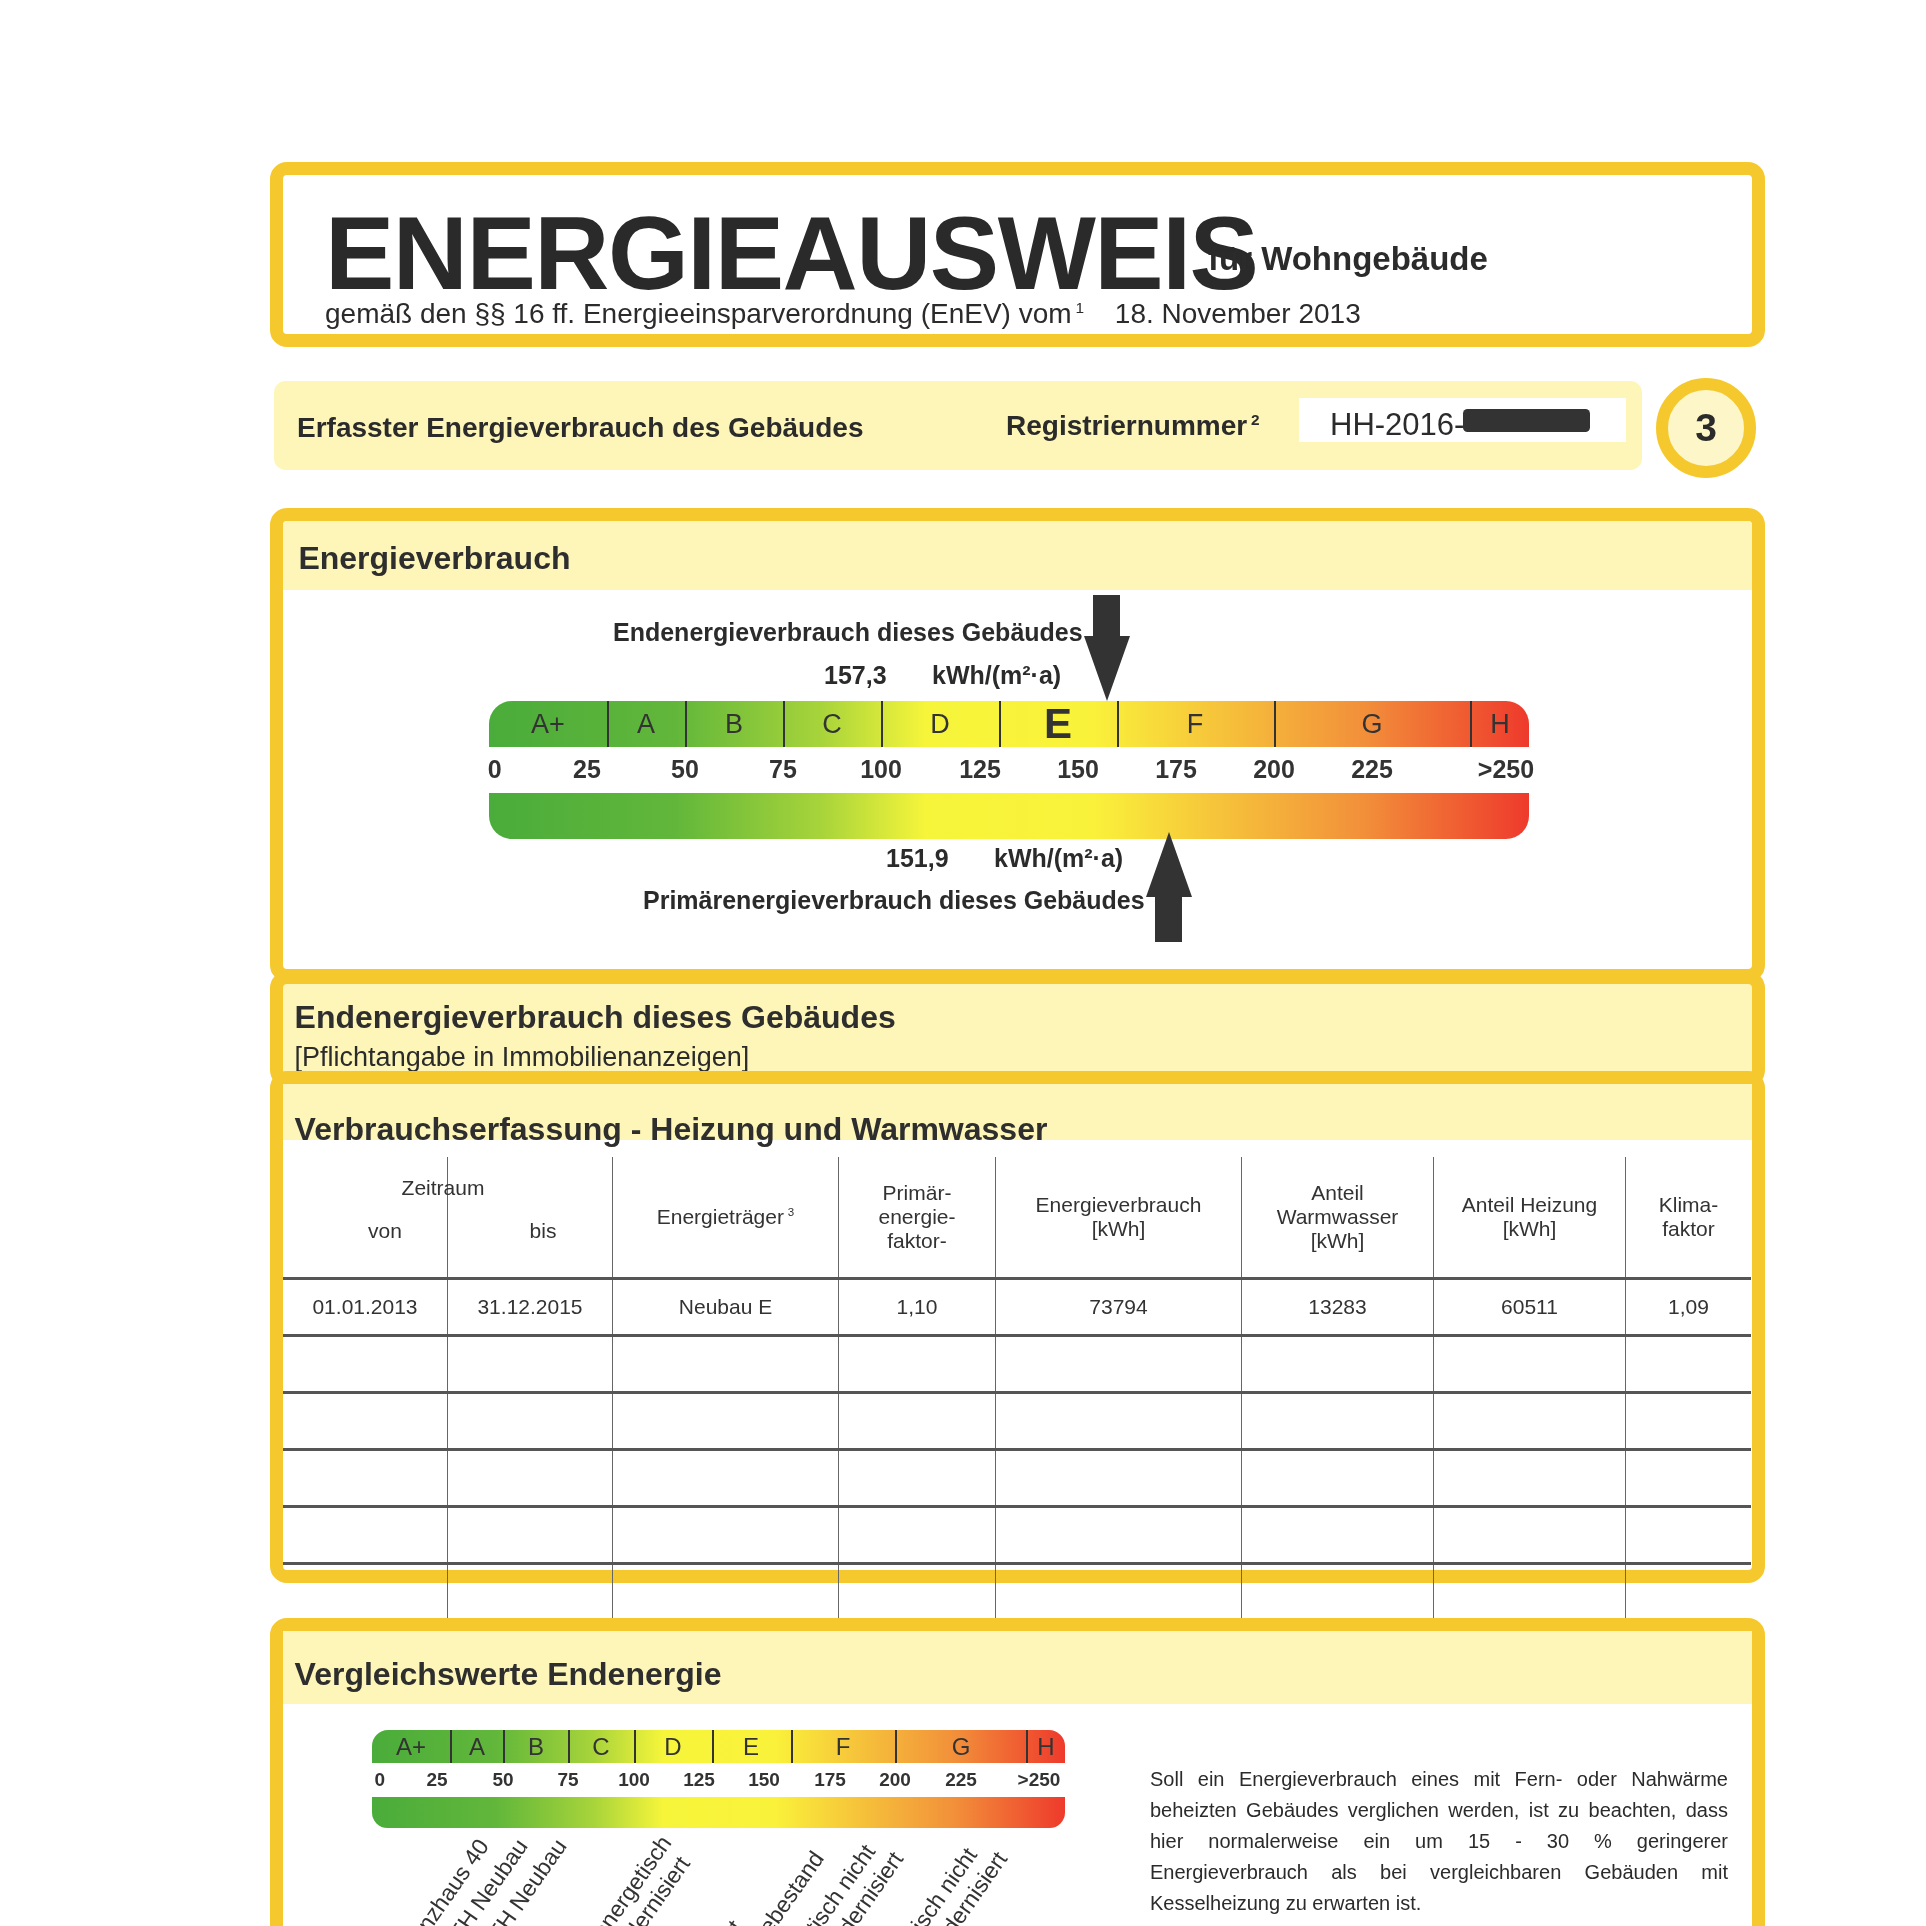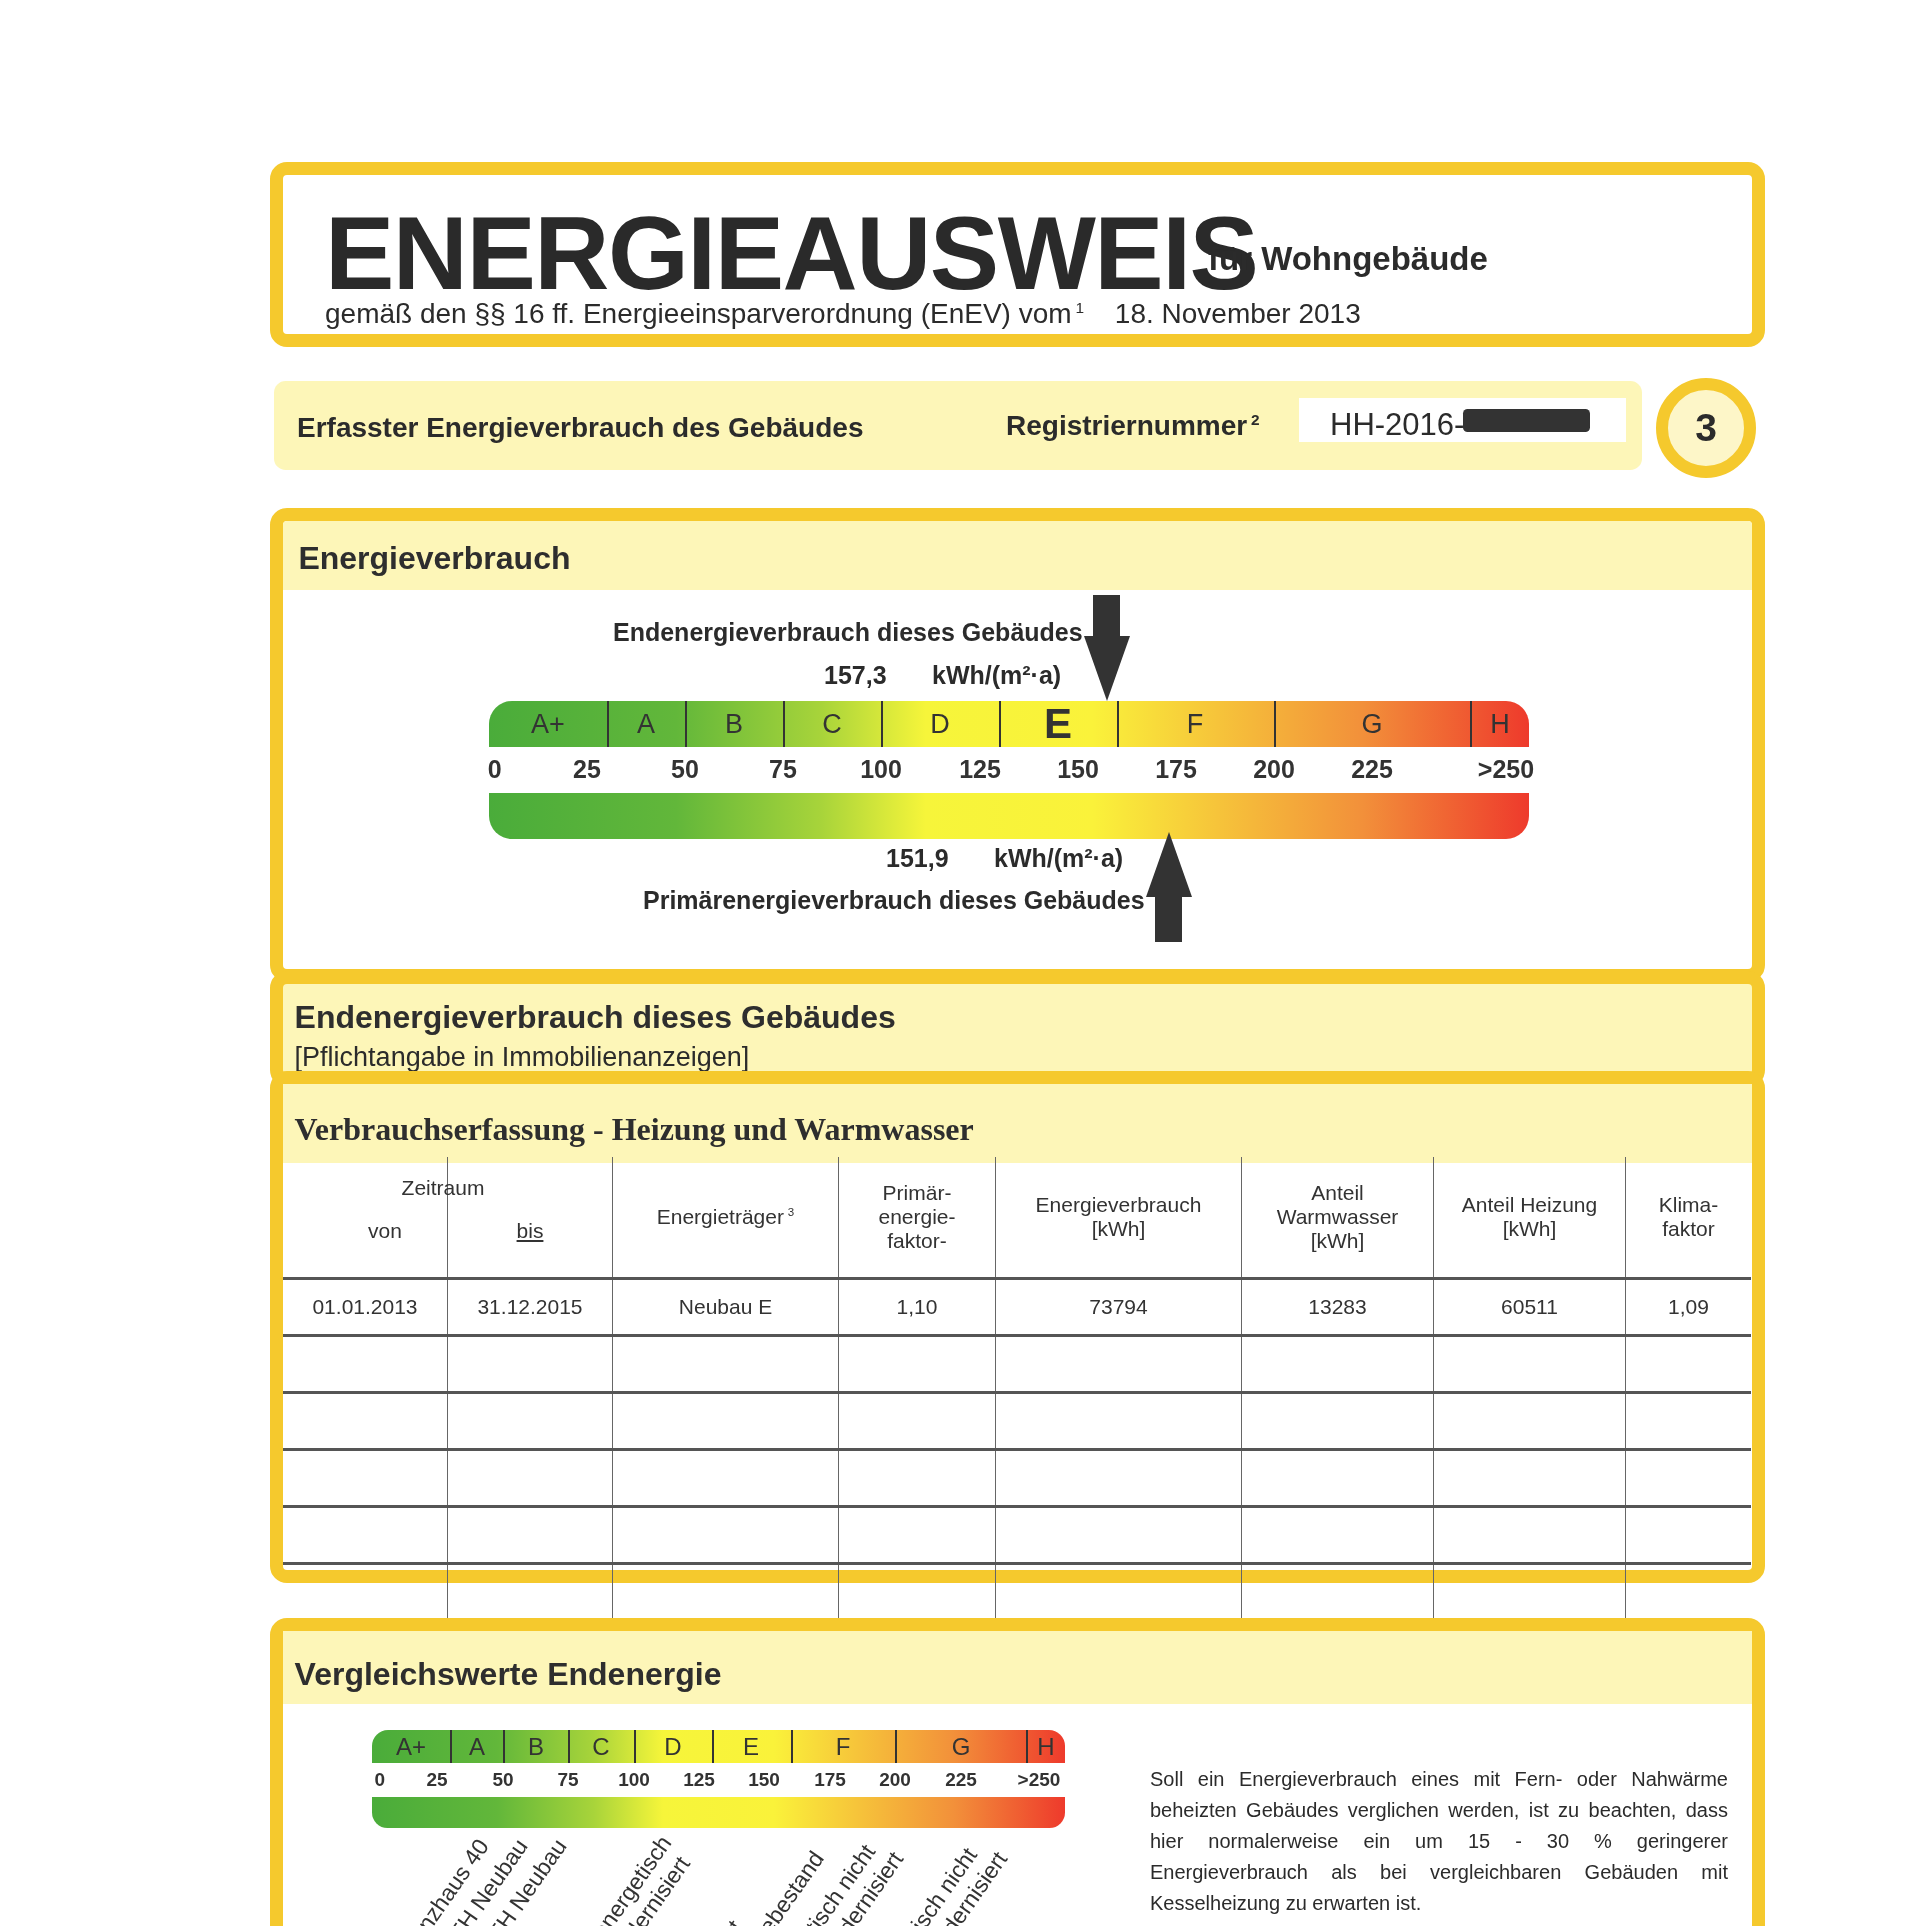--- a/index.html
+++ b/index.html
@@ -106,32 +106,32 @@
 <div class="abs" style="left:886px;top:844px;font-size:25px;font-weight:bold;">151,9</div>
 <div class="abs" style="left:994px;top:844px;font-size:25px;font-weight:bold;">kWh/(m²·a)</div>
 <div class="abs" style="left:643px;top:886px;font-size:25px;font-weight:bold;">Primärenergieverbrauch dieses Gebäudes</div>
 
 <div class="ybox" style="left:270px;top:971px;width:1495px;height:116px;background:#fdf6b8;">
   <div class="htitle" style="left:11.6px;top:15.4px;">Endenergieverbrauch dieses Gebäudes</div>
   <div class="abs" style="left:11.6px;top:58px;font-size:27px;">[Pflichtangabe in Immobilienanzeigen]</div>
 </div>
 
 <div class="ybox" style="left:270px;top:1071px;width:1495px;height:512px;">
-  <div class="yhead" style="height:79px;font-family:Liberation Serif, serif;">
+  <div class="yhead" style="height:56px;">
     <div class="htitle" style="left:11.6px;top:27px;">Verbrauchserfassung - Heizung und Warmwasser</div>
   </div>
   <table class="vtab" style="left:0;top:73px;width:1468px;">
     <tbody>
         <tr class="hr">
       <td style="width:156px;height:112px;border-left:none;padding:4px;vertical-align:top;position:relative;" colspan="1">
         <div style="position:absolute;left:0;top:19px;width:320px;text-align:center;">Zeitraum</div>
         <div style="position:absolute;left:0;top:62px;width:156px;text-align:center;margin-left:24px;">von</div>
       </td>
       <td style="width:164px;border-left:1.5px solid #666;padding:0;position:relative;">
-        <div style="position:absolute;left:0;top:62px;width:164px;text-align:center;text-decoration:underline;">bis</div>
+        <div style="position:absolute;left:13px;top:62px;width:164px;text-align:center;">bis</div>
       </td>
       <td style="width:223px;"><span>Energieträger</span><sup class="fn">3</sup></td>
       <td style="width:154px;white-space:pre-line;">Primär-
 energie-
 faktor-</td>
       <td style="width:243px;white-space:pre-line;">Energieverbrauch
 [kWh]</td>
       <td style="width:189px;white-space:pre-line;">Anteil
 Warmwasser
 [kWh]</td>

